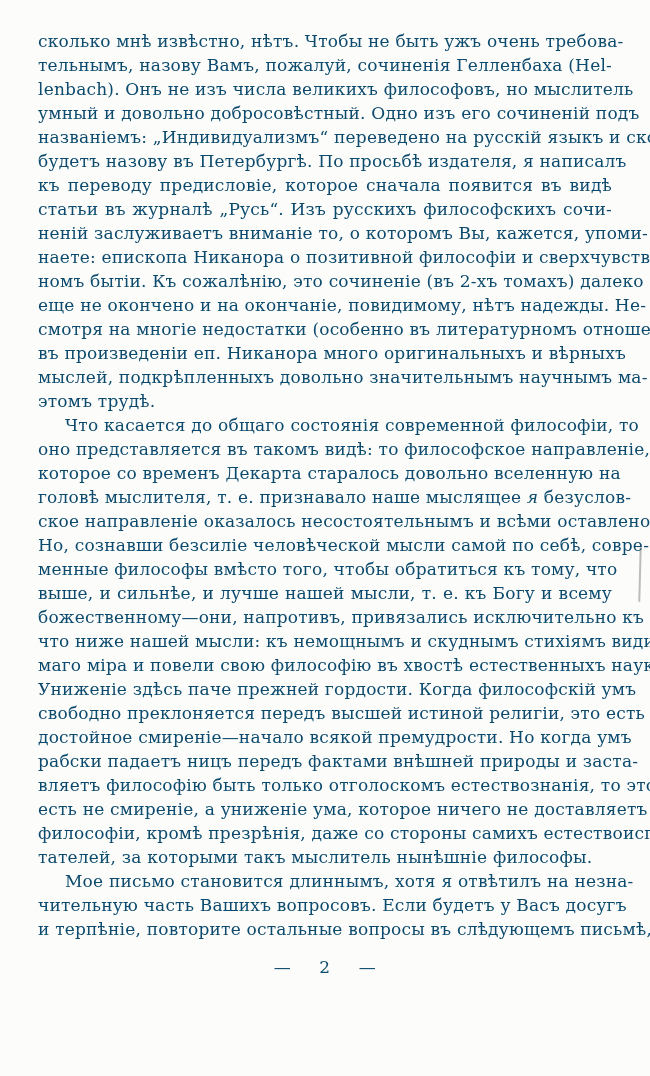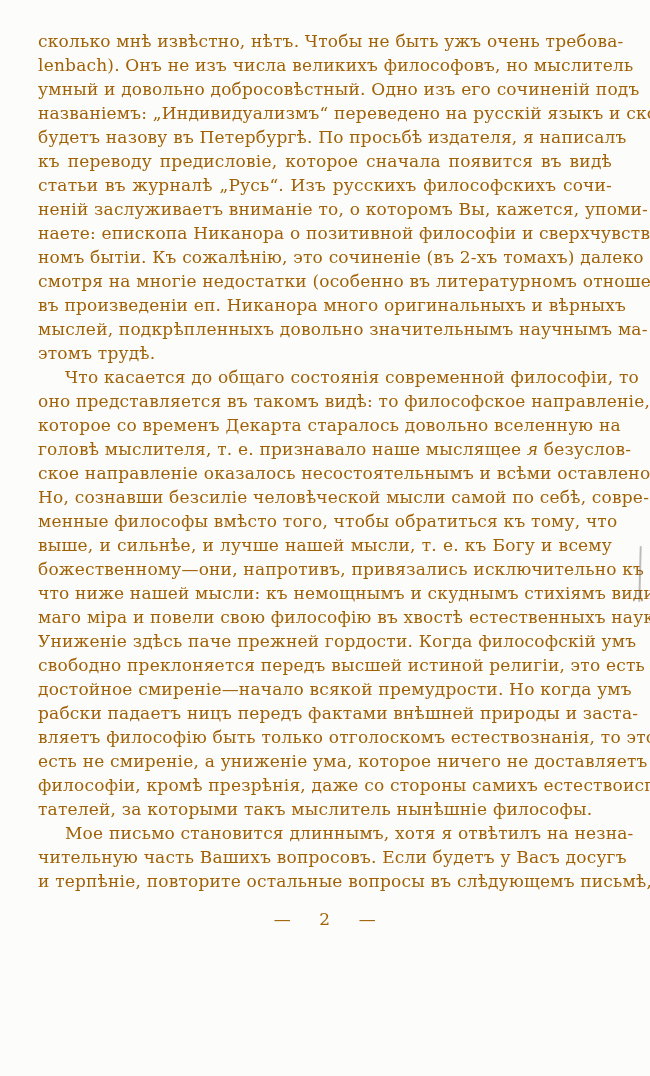--- a/index.html
+++ b/index.html
@@ -6,21 +6,21 @@
     margin: 0;
     padding: 0;
     background: #f6f6f4;
   }
   .page {
     position: relative;
     width: 650px;
     height: 1076px;
     margin: 0;
     background: #fcfcfa;
-    color: #a16207;
+    color: #0c4a6e;
     font-family: "DejaVu Serif", "Liberation Serif", serif;
     overflow: hidden;
     box-sizing: border-box;
     padding: 29px 38px 0 38px;
   }
   .text-block {
     width: 574px;
     font-size: 17px;
     line-height: 24px;
     letter-spacing: 0.2px;
@@ -61,29 +61,31 @@
     transform: rotate(1.5deg);
   }
 </style>
 </head>
 <body>
 
 <div class="page">
 
   <div class="text-block">
       <div class="line">сколько мнѣ извѣстно, нѣтъ. Чтобы не быть ужъ очень требова-</div>
+      <div class="line">тельнымъ, назову Вамъ, пожалуй, сочиненія Гелленбаха (Hel-</div>
       <div class="line">lenbach). Онъ не изъ числа великихъ философовъ, но мыслитель</div>
       <div class="line">умный и довольно добросовѣстный. Одно изъ его сочиненій подъ</div>
       <div class="line">названіемъ: „Индивидуализмъ“ переведено на русскій языкъ и скоро</div>
       <div class="line">будетъ назову въ Петербургѣ. По просьбѣ издателя, я написалъ</div>
       <div class="line">къ переводу предисловіе, которое сначала появится въ видѣ</div>
       <div class="line">статьи въ журналѣ „Русь“. Изъ русскихъ философскихъ сочи-</div>
       <div class="line">неній заслуживаетъ вниманіе то, о которомъ Вы, кажется, упоми-</div>
       <div class="line">наете: епископа Никанора о позитивной философіи и сверхчувствен-</div>
       <div class="line">номъ бытіи. Къ сожалѣнію, это сочиненіе (въ 2-хъ томахъ) далеко</div>
+      <div class="line">еще не окончено и на окончаніе, повидимому, нѣтъ надежды. Не-</div>
       <div class="line">смотря на многіе недостатки (особенно въ литературномъ отношеніи),</div>
       <div class="line">въ произведеніи еп. Никанора много оригинальныхъ и вѣрныхъ</div>
       <div class="line">мыслей, подкрѣпленныхъ довольно значительнымъ научнымъ ма-</div>
       <div class="line flush">этомъ трудѣ.</div>
       <div class="line indent">Что касается до общаго состоянія современной философіи, то</div>
       <div class="line">оно представляется въ такомъ видѣ: то философское направленіе,</div>
       <div class="line">которое со временъ Декарта старалось довольно вселенную на</div>
       <div class="line">головѣ мыслителя, т. е. признавало наше мыслящее <i>я</i> безуслов-</div>
       <div class="line">ское направленіе оказалось несостоятельнымъ и всѣми оставлено.</div>
       <div class="line">Но, сознавши безсиліе человѣческой мысли самой по себѣ, совре-</div>

